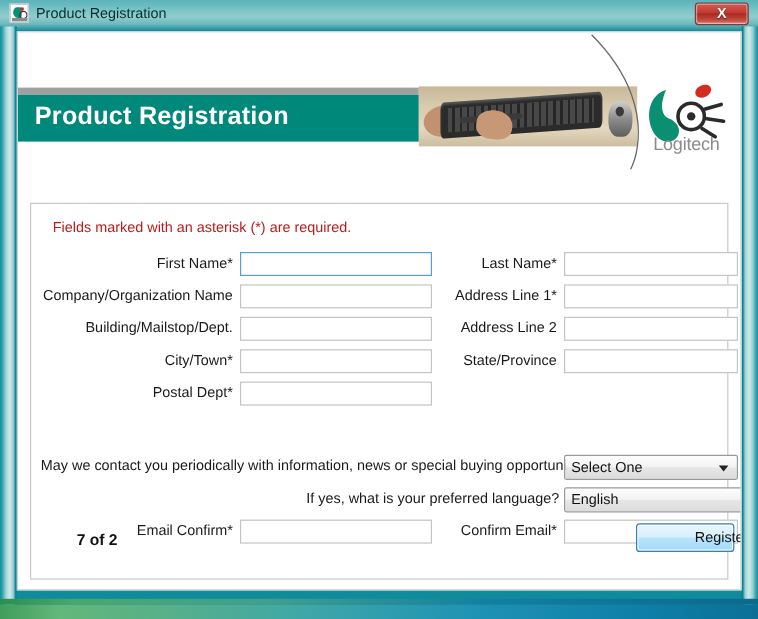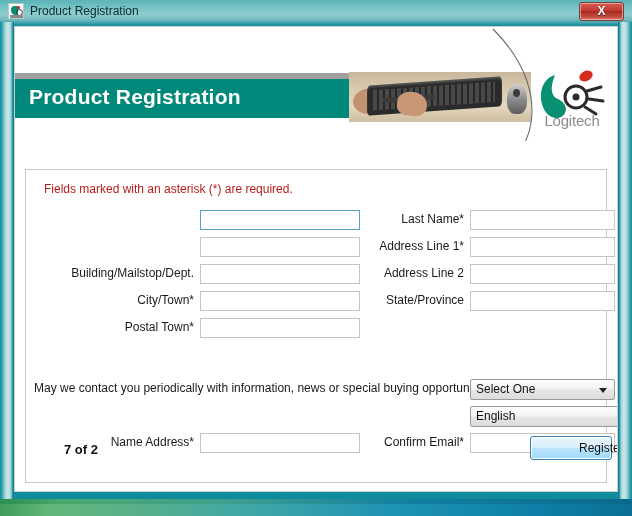--- a/index.html
+++ b/index.html
@@ -403,39 +403,41 @@
       </svg>
       <div id="logo-word">Logitech</div>
 
     </div>
 
     <div id="form-panel">
 
       <div class="note">Fields marked with an asterisk (*) are required.</div>
 
       <div class="row" style="left:0; top:40px; width:290px;">
+        <div class="lbl" style="left:0; width:168px;">First Name*</div>
         <input class="inp focused" style="left: 174px; width: 160px;" type="text" value="">
       </div>
 
       <div class="row" style="left:0; top:67px; width:290px;">
+        <div class="lbl" style="left:0; width:168px;">Company/Organization Name</div>
         <input class="inp" style="left: 174px; width: 160px;" type="text" value="">
       </div>
 
       <div class="row" style="left:0; top:94px; width:290px;">
         <div class="lbl" style="left:0; width:168px;text-align:right;">Building/Mailstop/Dept.</div>
         <input class="inp" style="left: 174px; width: 160px;" type="text" value="">
       </div>
 
       <div class="row" style="left:0; top:121px; width:290px;">
         <div class="lbl" style="left:0; width:168px;">City/Town*</div>
         <input class="inp" style="left: 174px; width: 160px;" type="text" value="">
       </div>
 
       <div class="row" style="left:0; top:148px; width:290px;">
-        <div class="lbl" style="left:0; width:168px;">Postal Town*</div>
+        <div class="lbl" style="left:0; width:168px;">Postal Dept*</div>
         <input class="inp" style="left: 174px; width: 160px;" type="text" value="">
       </div>
 
       <div class="row" style="left:340px; top:40px; width:240px;">
         <div class="lbl" style="left:0; width:98px;text-align:right;">Last Name*</div>
         <input class="inp" style="left: 104px; width: 145px;" type="text" value="">
       </div>
 
       <div class="row" style="left:340px; top:67px; width:240px;">
         <div class="lbl" style="left:0; width:98px;">Address Line 1*</div>
@@ -454,28 +456,29 @@
 
       <div class="row" style="left:0; top:209px; width:582px;">
         <div class="lbl" style="left:8px; width:432px;">May we contact you periodically with information, news or special buying opportunities?*</div>
         <div class="sel" style="left:444px; width:145px;">
           <span class="seltext">Select One</span>
           <span class="arrow"></span>
         </div>
       </div>
 
       <div class="row" style="left:0; top:236px; width:582px;">
+        <div class="lbl" style="left:8px; width:432px;">If yes, what is your preferred language?</div>
         <div class="sel" style="left:444px; width:171px;">
           <span class="seltext">English</span>
           <span class="arrow"></span>
         </div>
       </div>
 
       <div class="row" style="left:0; top:263px; width:582px;">
-        <div class="lbl" style="left:0; width:168px;">Name Address*</div>
+        <div class="lbl" style="left:0; width:168px;">Email Confirm*</div>
         <input class="inp" style="left: 174px; width: 160px;" type="text" value="">
         <div class="lbl" style="left:340px; width:98px;">Confirm Email*</div>
         <input class="inp" style="left: 444px; width: 145px;" type="text" value="">
       </div>
 
       <div id="page-indicator">7 of 2</div>
       <div class="btn default" id="btn-register">Register</div>
 
     </div>
   </div>

